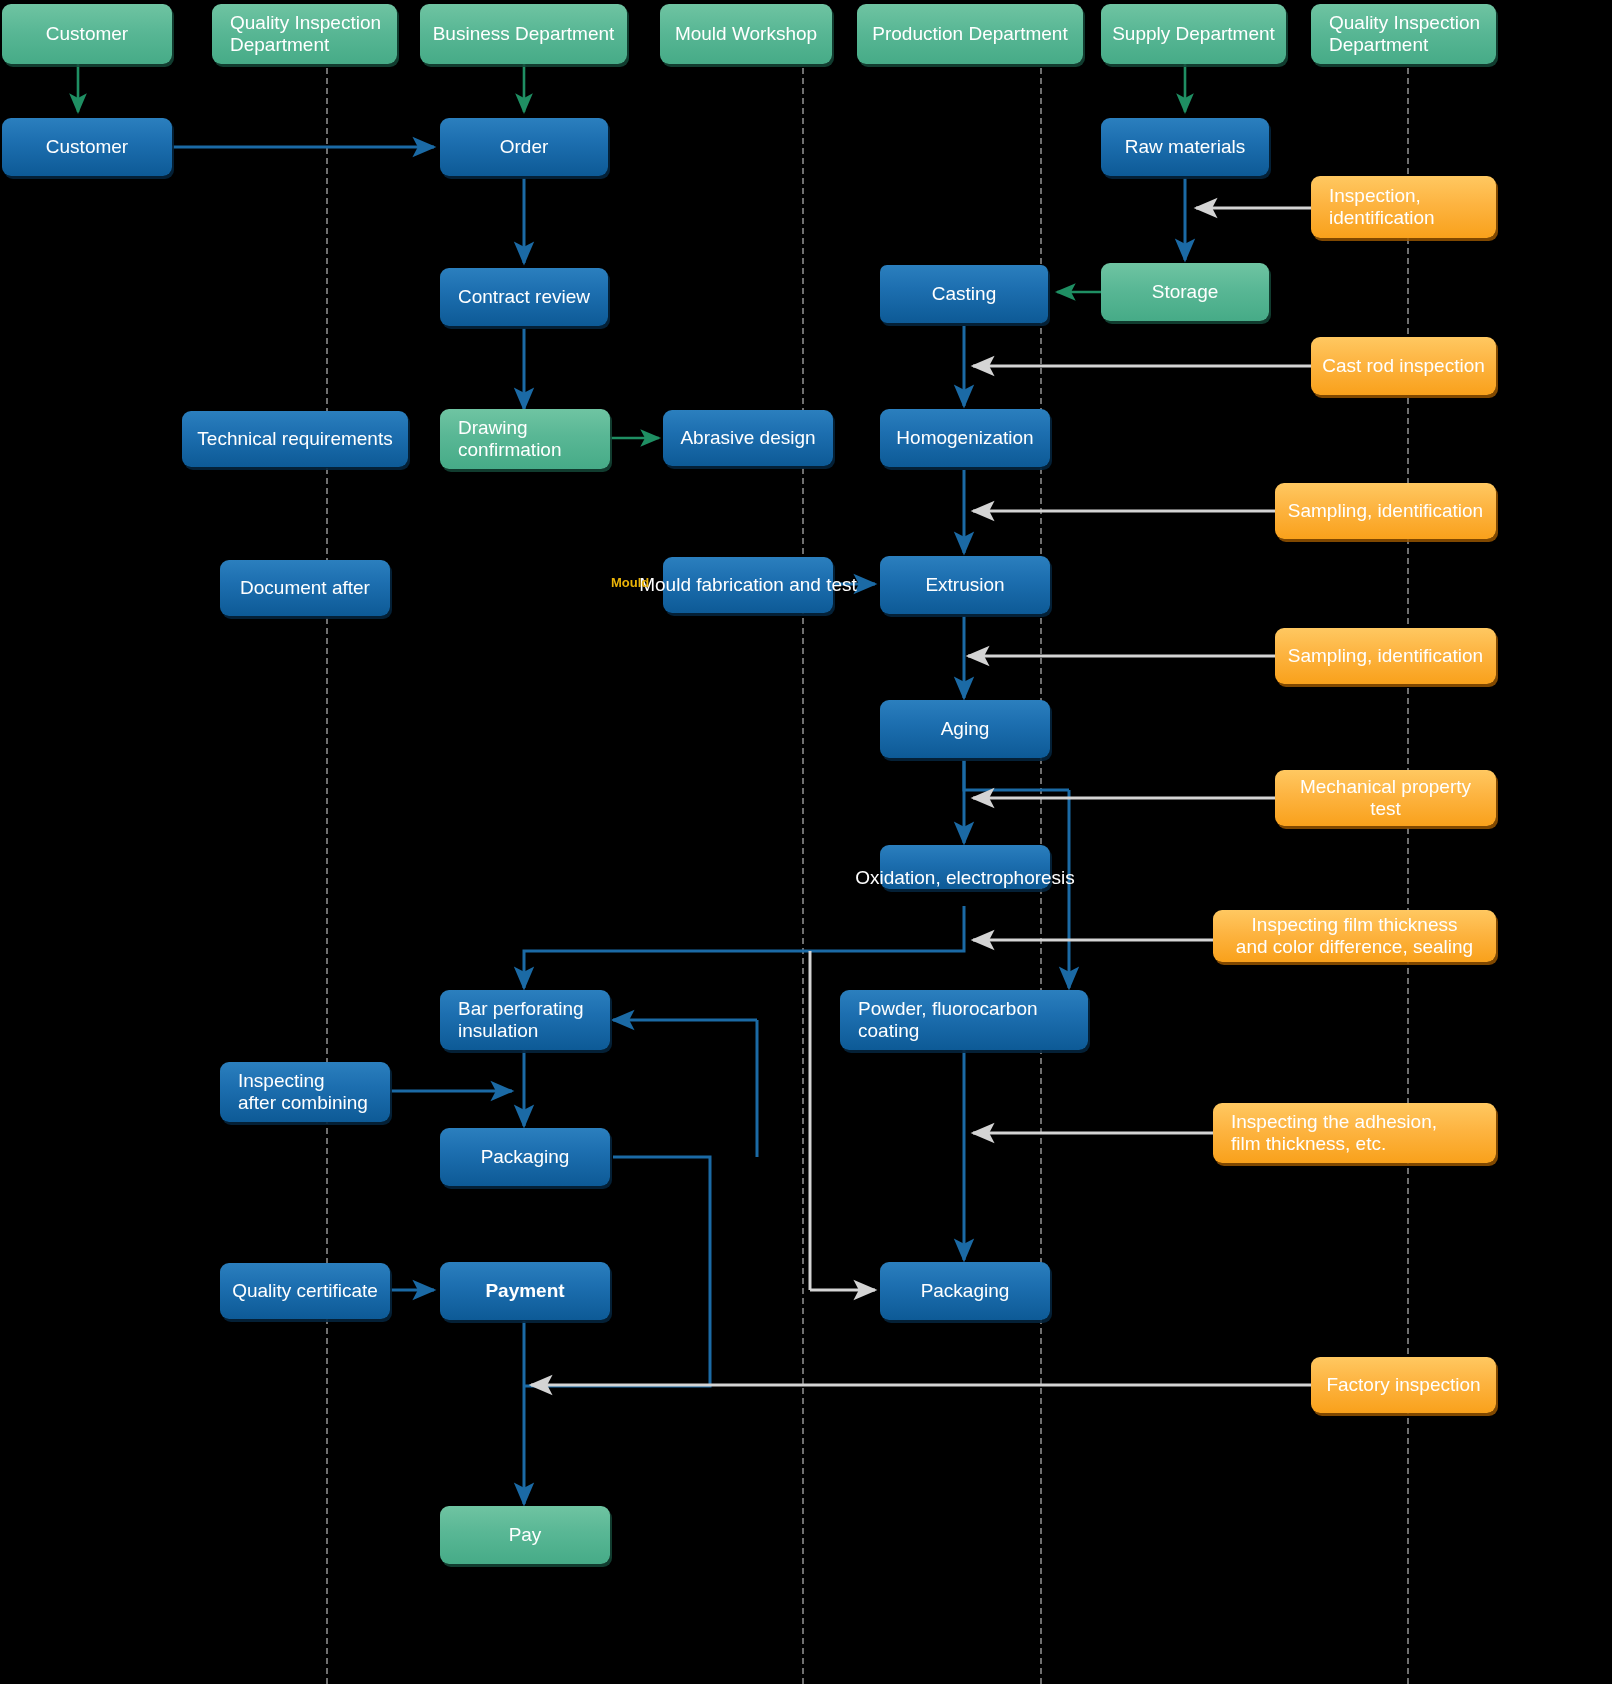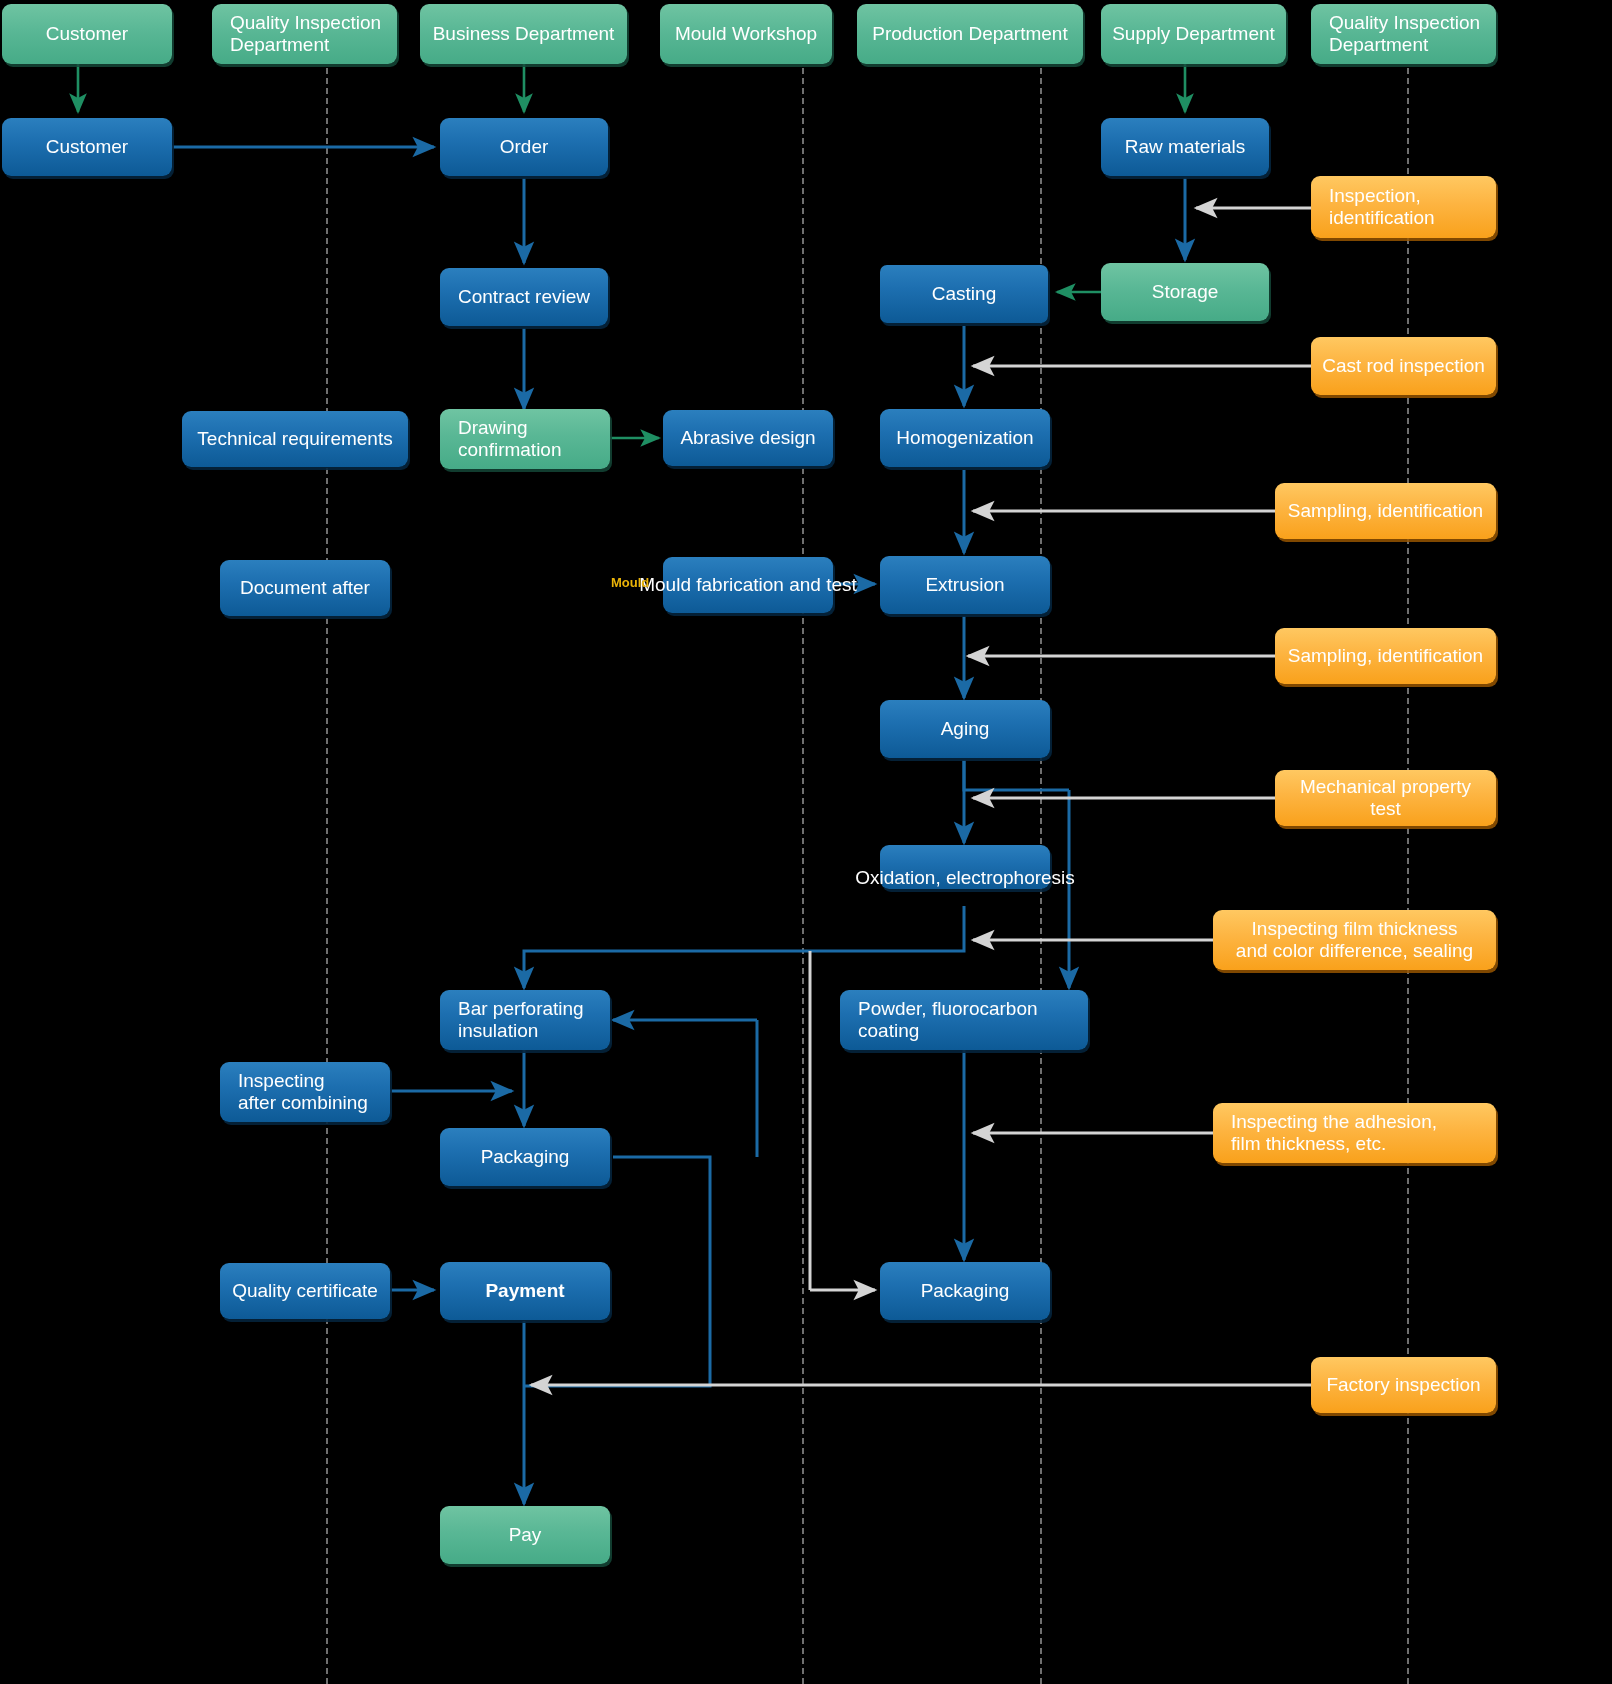--- a/index.html
+++ b/index.html
@@ -176,21 +176,21 @@
   <div class="node orange" style="left:1275px;top:628px;width:221px;height:56px;">
     <span class="nlabel">Sampling, identification</span></div>
 
   <div class="node blue" style="left:880px;top:700px;width:170px;height:58px;">
     <span class="nlabel">Aging</span></div>
   <div class="node orange" style="left:1275px;top:770px;width:221px;height:56px;">
     <span class="nlabel">Mechanical property test</span></div>
 
   <div class="node blue" style="left:880px;top:845px;width:170px;height:44px;align-items:flex-end;">
     <span class="nlabel" style="white-space:nowrap;">Oxidation, electrophoresis</span></div>
-  <div class="node orange" style="left:1213px;top:910px;width:283px;height:60px;">
+  <div class="node orange" style="left:1213px;top:910px;width:283px;height:52px;">
     <span class="nlabel">Inspecting film thickness
 and color difference, sealing</span></div>
 
   <div class="node blue left-align" style="left:440px;top:990px;width:170px;height:60px;">
     <span class="nlabel">Bar perforating
 insulation</span></div>
   <div class="node blue left-align" style="left:840px;top:990px;width:248px;height:60px;">
     <span class="nlabel">Powder, fluorocarbon
 coating</span></div>
 

